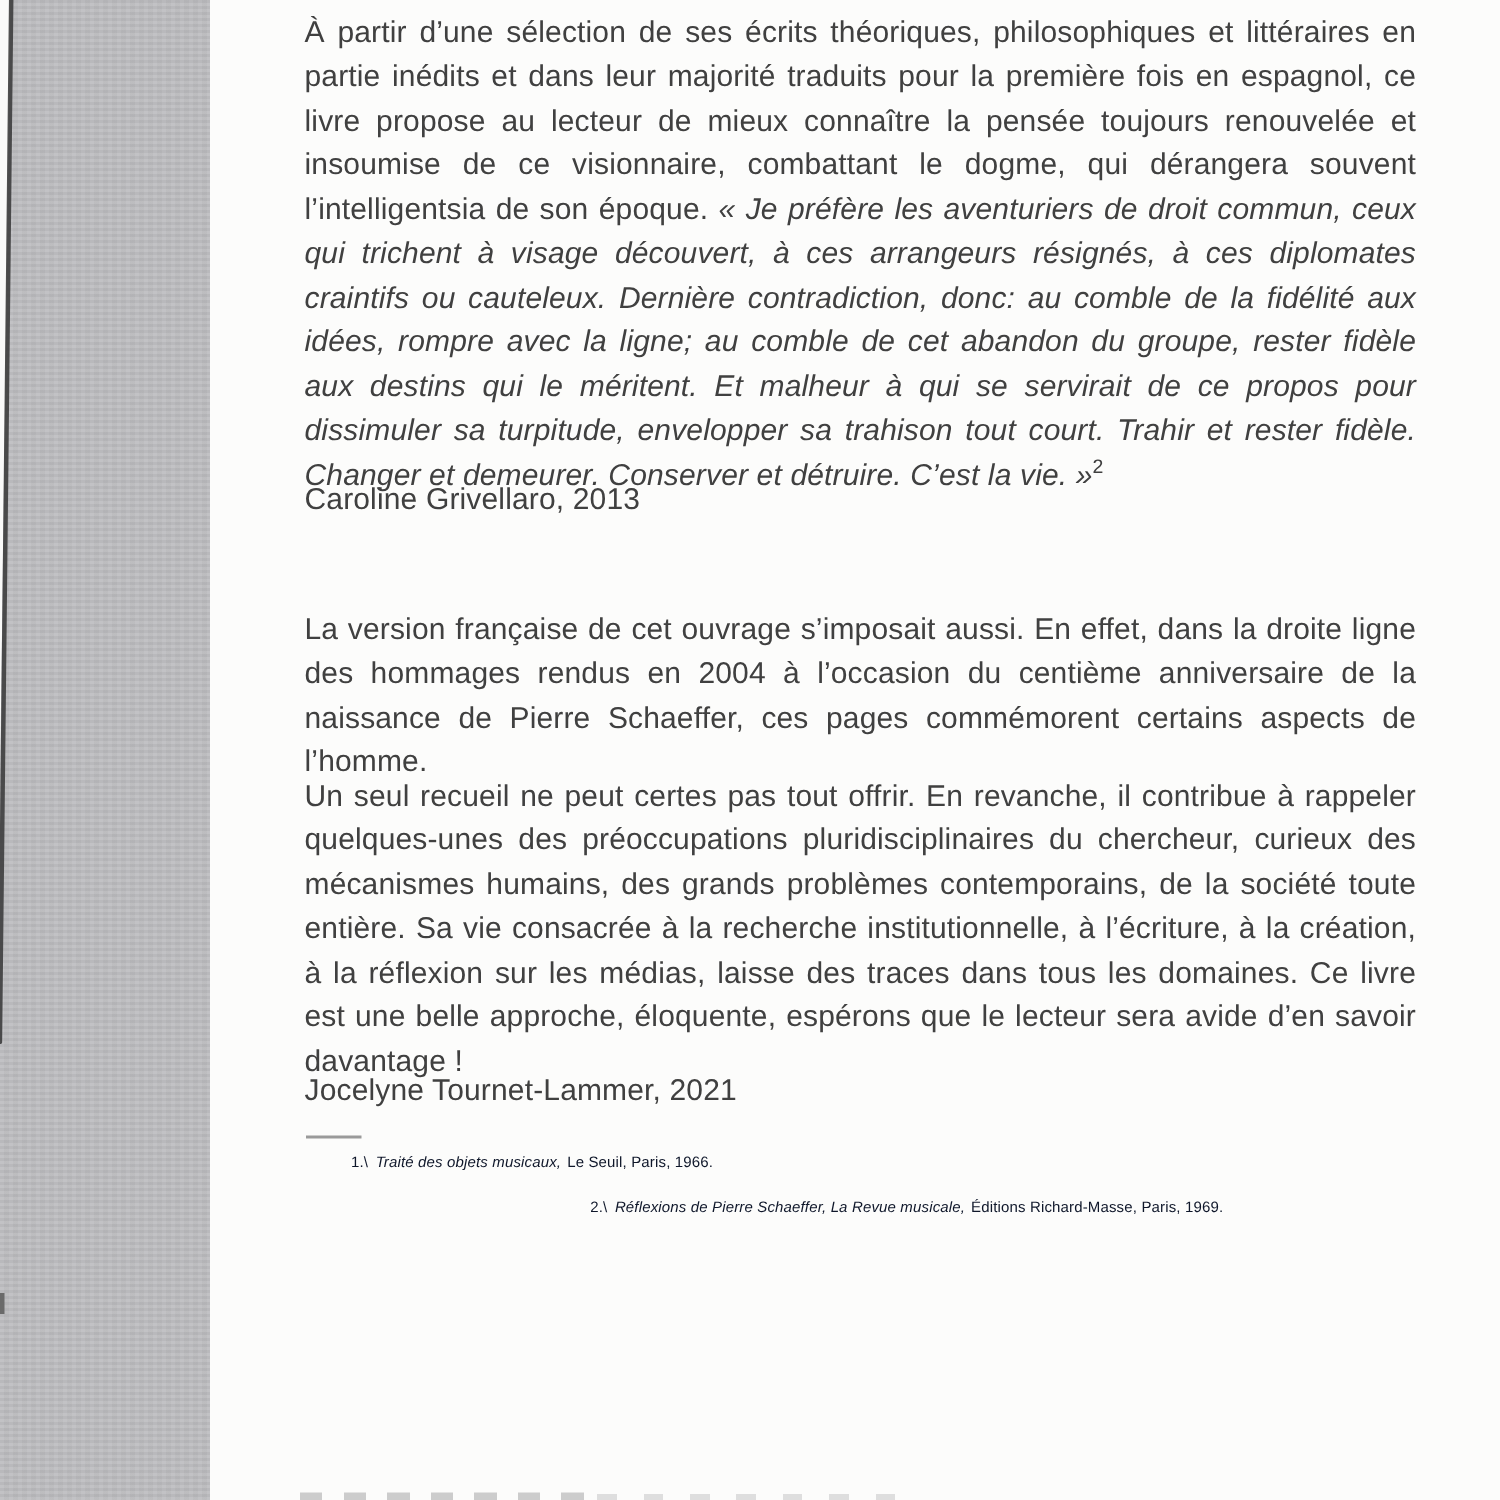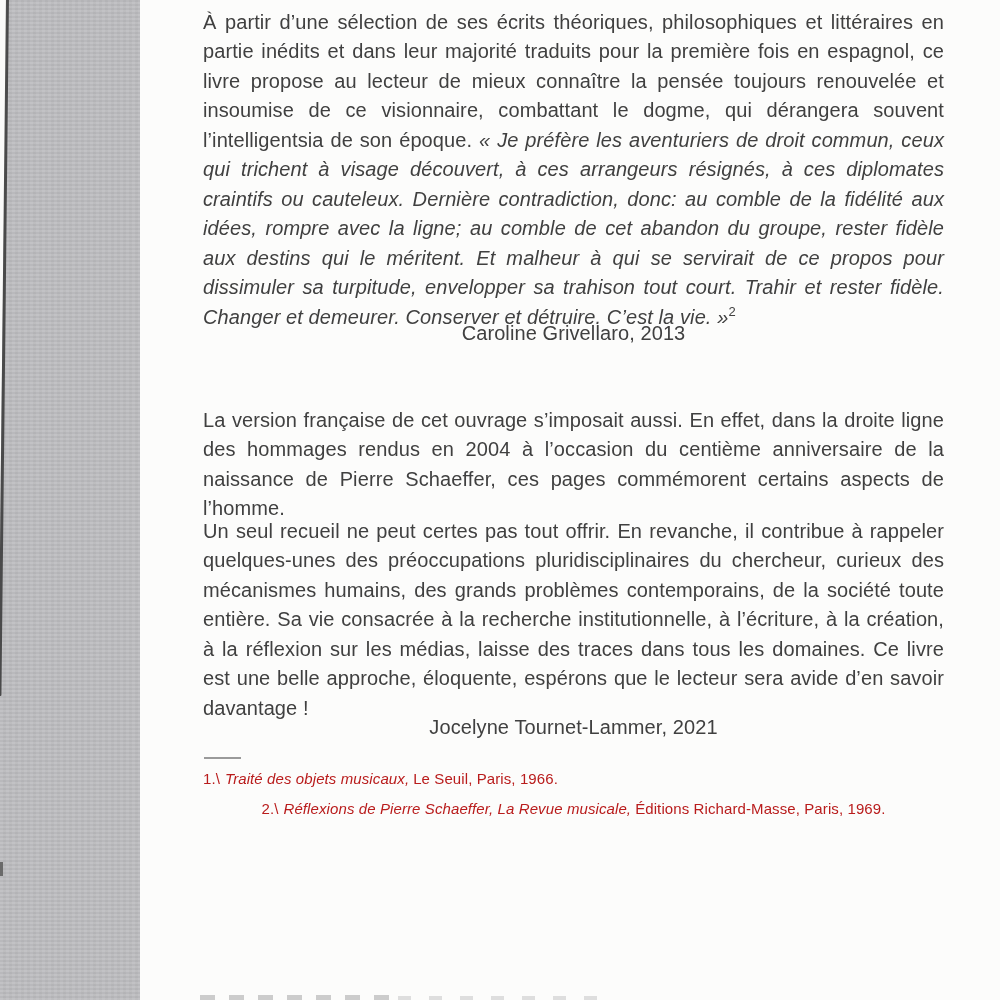--- a/index.html
+++ b/index.html
@@ -53,33 +53,34 @@
     letter-spacing: 0.1px;
   }
   .quote-italic { font-style: italic; }
   .fn-ref {
     font-size: 13px;
     vertical-align: super;
     line-height: 0;
   }
   .sig {
     font-size: 20px;
-    text-align: center;
+    text-align: left;
     letter-spacing: 0.1px;
   }
 
   .footnote-separator {
     position: absolute; left: 204px; top: 757px;
     width: 37px; height: 2px;
     background: #9a9a9a;
   }
   .footnote {
-    font-size: 15px;
-    color: #b91c1c;
+    font-size: 10px;
+    color: #0f172a;
     letter-spacing: 0.1px;
+    margin-left: 31px;
   }
   .fn-marker { margin-right: 5px; }
   .fn-italic { font-style: italic; }
   .fn-roman { margin-left: 4px; }
 
   
   .cutoff-text-artifact {
     position: absolute; left: 200px; bottom: 0;
     width: 195px; height: 5px;
     background: repeating-linear-gradient(90deg, #cccccc 0 15px, transparent 15px 29px);

